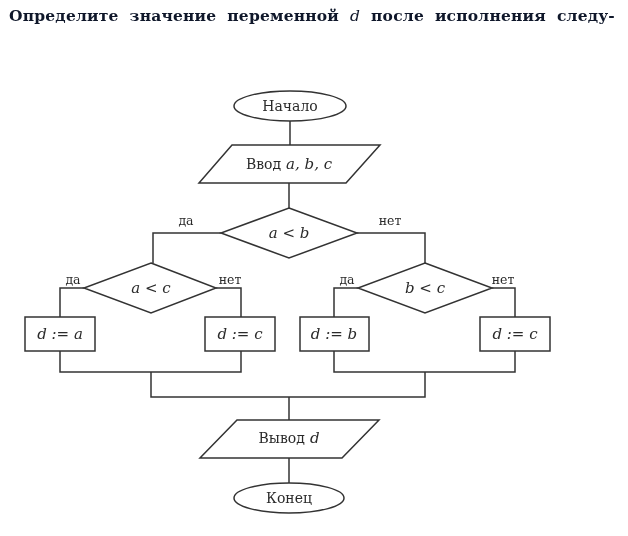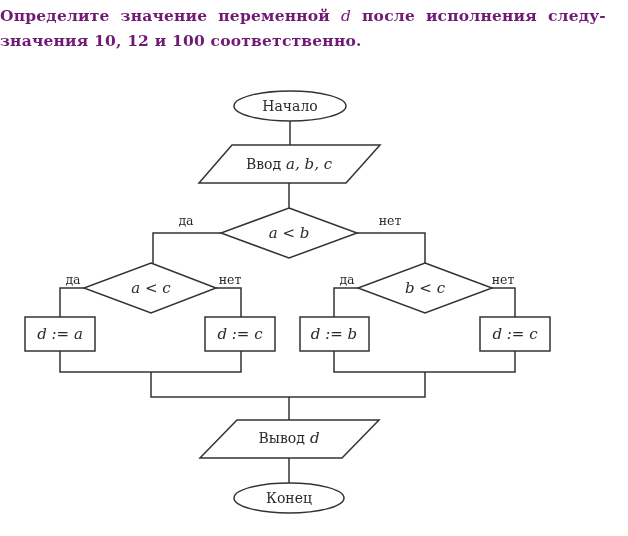--- a/index.html
+++ b/index.html
@@ -1,37 +1,36 @@
 <!DOCTYPE html>
 <html><head>
 <meta charset="utf-8">
 <style>
   html, body { margin: 0; padding: 0; background: #ffffff; }
   body { width: 628px; height: 536px; position: relative; overflow: hidden; }
   .task {
-    position: absolute; left: 0; top: 4px; width: 606px;
+    position: absolute; left: 9px; top: 4px; width: 606px;
     font-family: "DejaVu Serif", serif; font-size: 15.5px; line-height: 23.5px;
-    color: #701a75; text-align: justify; font-weight: bold; letter-spacing: 0.2px;
+    color: #0f172a; text-align: justify; font-weight: bold; letter-spacing: 0.2px;
   }
   .task .line { display: block; text-align-last: justify; white-space: nowrap; }
   .task .line.last { text-align-last: left; }
   .task i { font-style: italic; font-weight: normal; font-family: "DejaVu Serif", serif; }
   svg { position: absolute; left: 0; top: 0; }
   .shape { fill: #ffffff; stroke: #333333; stroke-width: 1.5; }
   .conn { fill: none; stroke: #333333; stroke-width: 1.5; }
   .lbl { font-family: "DejaVu Serif", serif; font-size: 14px; fill: #2a2a2a; }
   .lbl-it { font-family: "DejaVu Serif", serif; font-style: italic; font-size: 15px; fill: #2a2a2a; }
   .branch { font-family: "DejaVu Serif", serif; font-size: 12.5px; fill: #2a2a2a; }
 </style>
 </head>
 <body>
 
 <div class="task">
   <span class="line"><span>Определите значение переменной </span><i>d</i><span> после исполнения следу-</span></span>
-  <span class="line last">значения 10, 12 и 100 соответственно.</span>
 </div>
 
 <svg width="628" height="536" viewBox="0 0 628 536">
 
   <line class="conn" x1="290" y1="121" x2="290" y2="145"></line>
   <line class="conn" x1="289" y1="183" x2="289" y2="208"></line>
   <polyline class="conn" points="221,233 153,233 153,263"></polyline>
   <polyline class="conn" points="357,233 425,233 425,263"></polyline>
   <polyline class="conn" points="84,288 60,288 60,317"></polyline>
   <polyline class="conn" points="216,288 241,288 241,317"></polyline>

